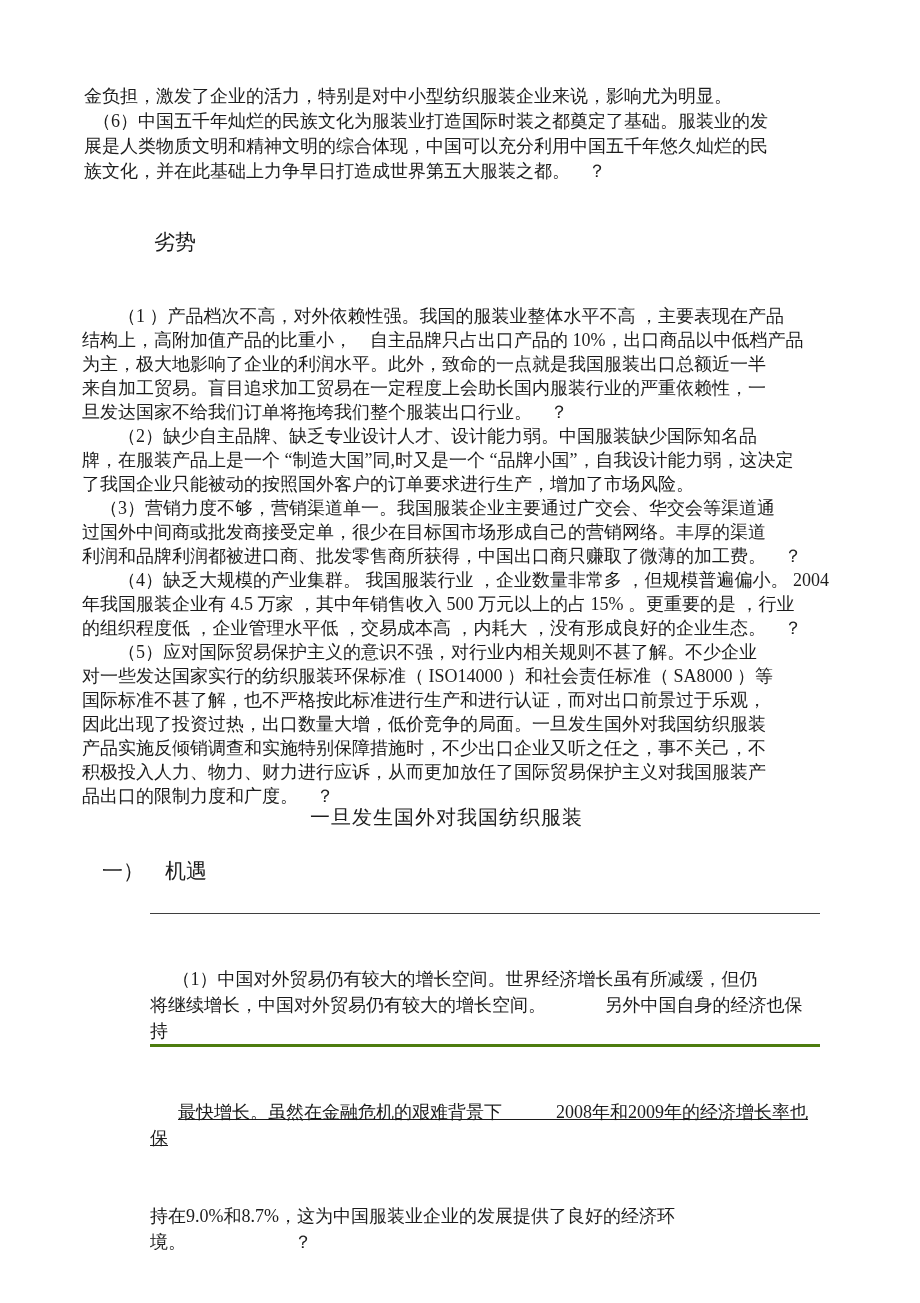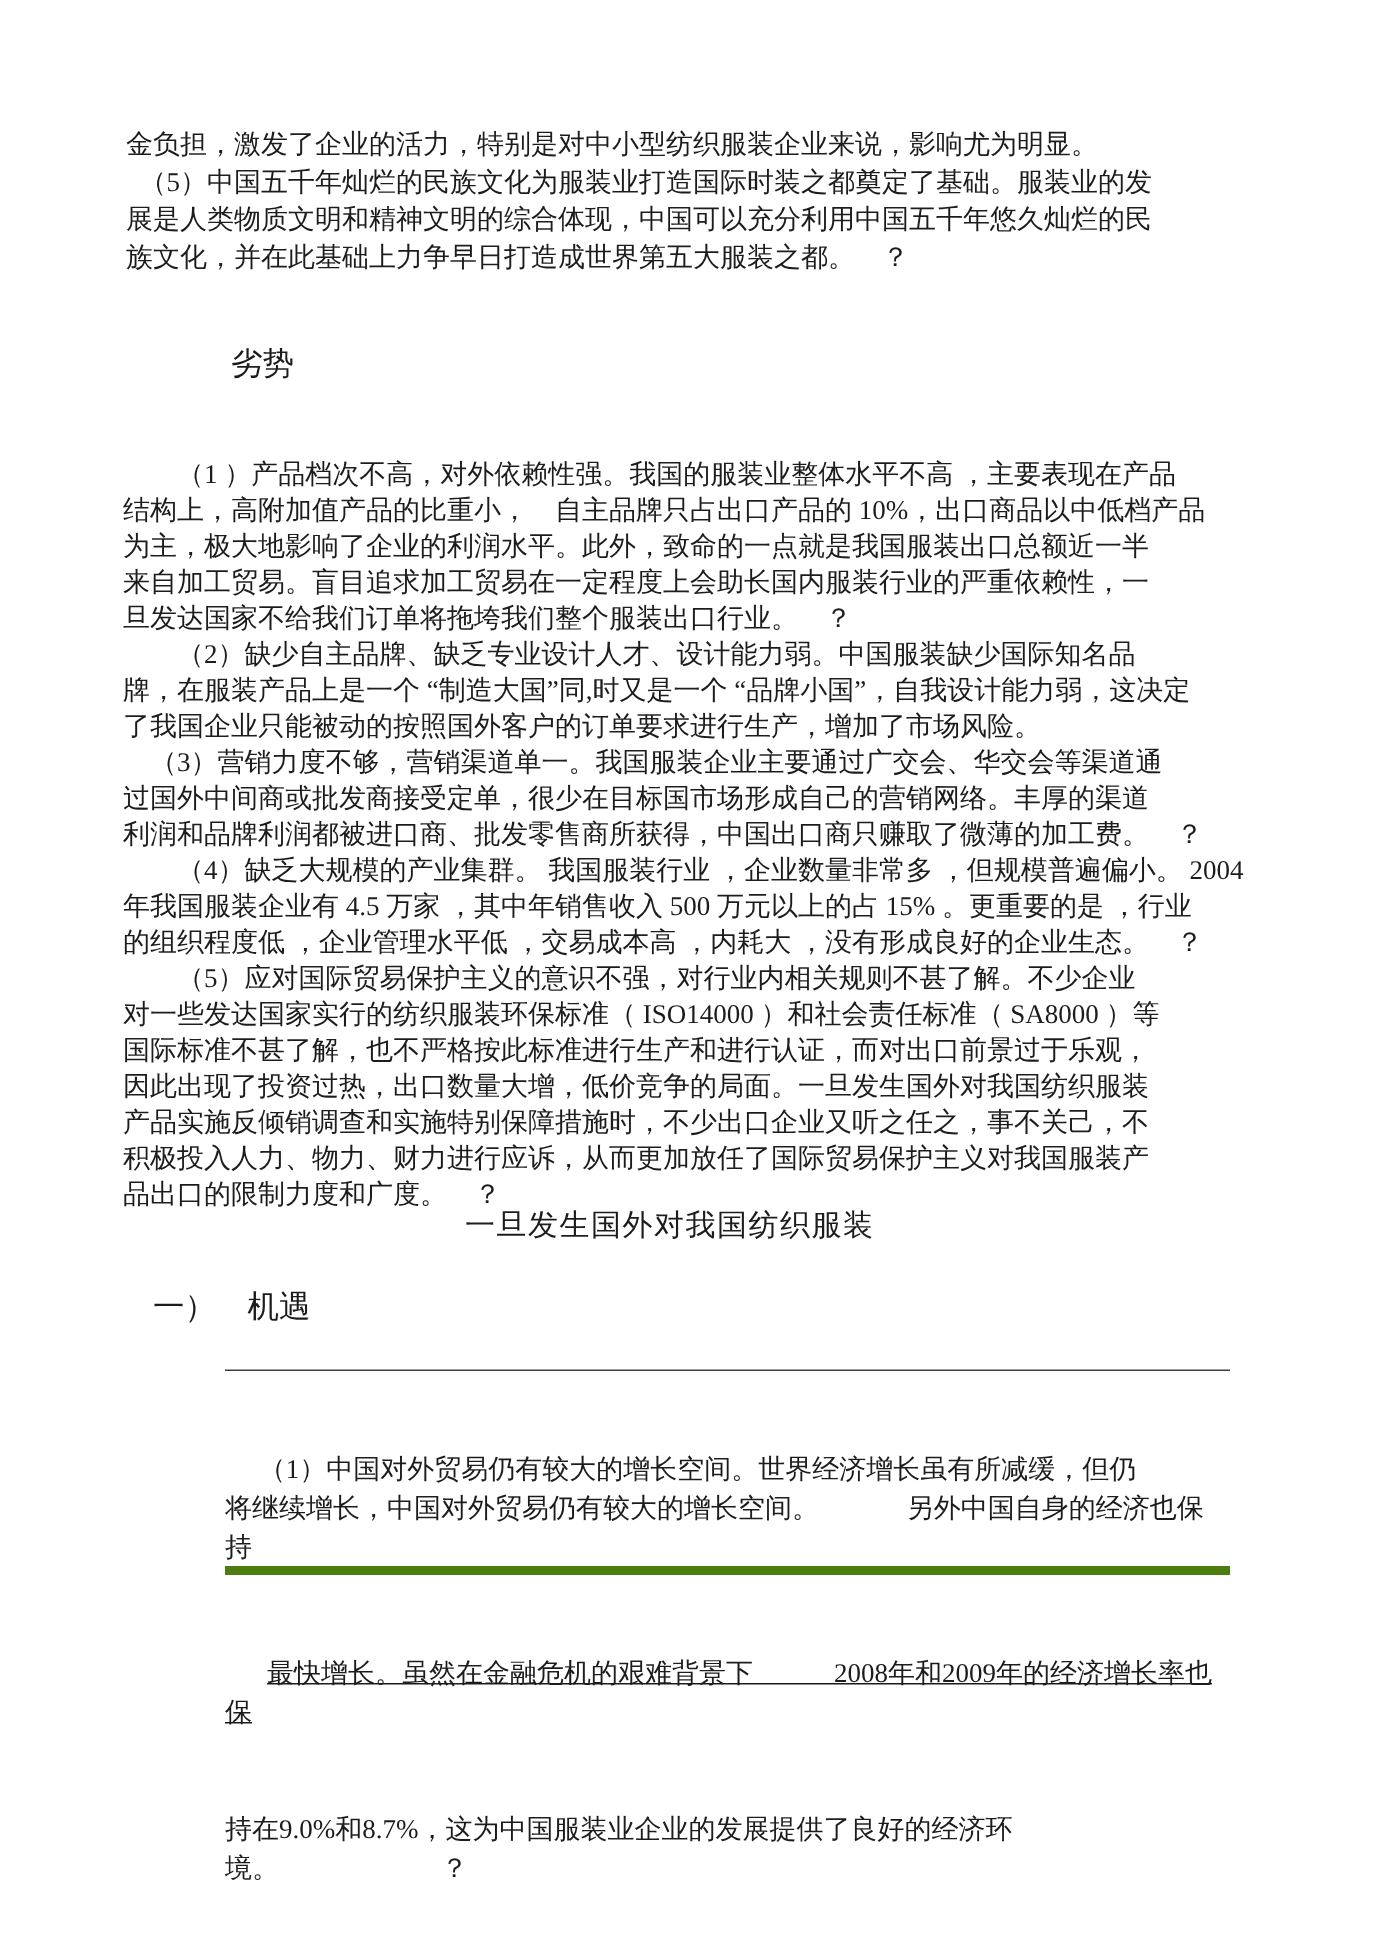--- a/index.html
+++ b/index.html
@@ -14,29 +14,29 @@
   .abs { position:absolute; white-space:pre-wrap; }
   .body-text { font-size:18px; line-height:24px; }
   .p-top { line-height:25px; }
   .h2 { font-size:21px; line-height:26px; }
   .doc-title { font-size:20px; letter-spacing:1px; line-height:26px; }
   .opps {
     width:670px;
     border-top:1px solid #3f3f3f;
     font-size:18px; line-height:26px;
   }
-  .opps .row { border-bottom:6px solid #4d7c0f; white-space:pre-wrap; }
+  .opps .row { border-bottom:3px solid #4d7c0f; white-space:pre-wrap; }
   .opps .plain { white-space:pre-wrap; }
   .ul-line { text-decoration:underline;margin-left:28px; }
 </style>
 </head>
 <body>
 
 <div class="abs body-text p-top" style="top:84px; left:84px; width:790px;">金负担，激发了企业的活力，特别是对中小型纺织服装企业来说，影响尤为明显。
-  （5）中国五千年灿烂的民族文化为服装业打造国际时装之都奠定了基础。服装业的发
+  （6）中国五千年灿烂的民族文化为服装业打造国际时装之都奠定了基础。服装业的发
 展是人类物质文明和精神文明的综合体现，中国可以充分利用中国五千年悠久灿烂的民
 族文化，并在此基础上力争早日打造成世界第五大服装之都。　？</div>
 
 <div class="abs h2" style="top:229px; left:154px;">劣势</div>
 
 <div class="abs body-text" style="top:264px; left:82px; width:800px;margin-top:40px;">　　（1 ）产品档次不高，对外依赖性强。我国的服装业整体水平不高 ，主要表现在产品
 结构上，高附加值产品的比重小，　自主品牌只占出口产品的 10%，出口商品以中低档产品
 为主，极大地影响了企业的利润水平。此外，致命的一点就是我国服装出口总额近一半
 来自加工贸易。盲目追求加工贸易在一定程度上会助长国内服装行业的严重依赖性，一
 旦发达国家不给我们订单将拖垮我们整个服装出口行业。　？

